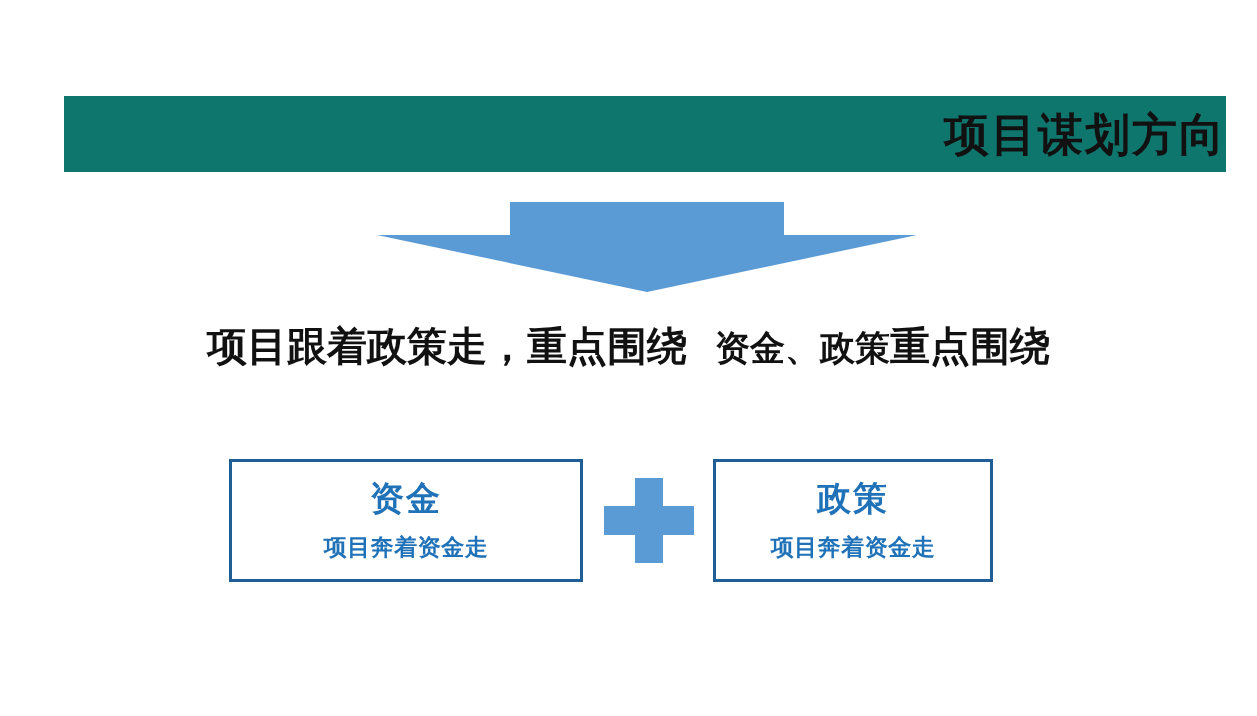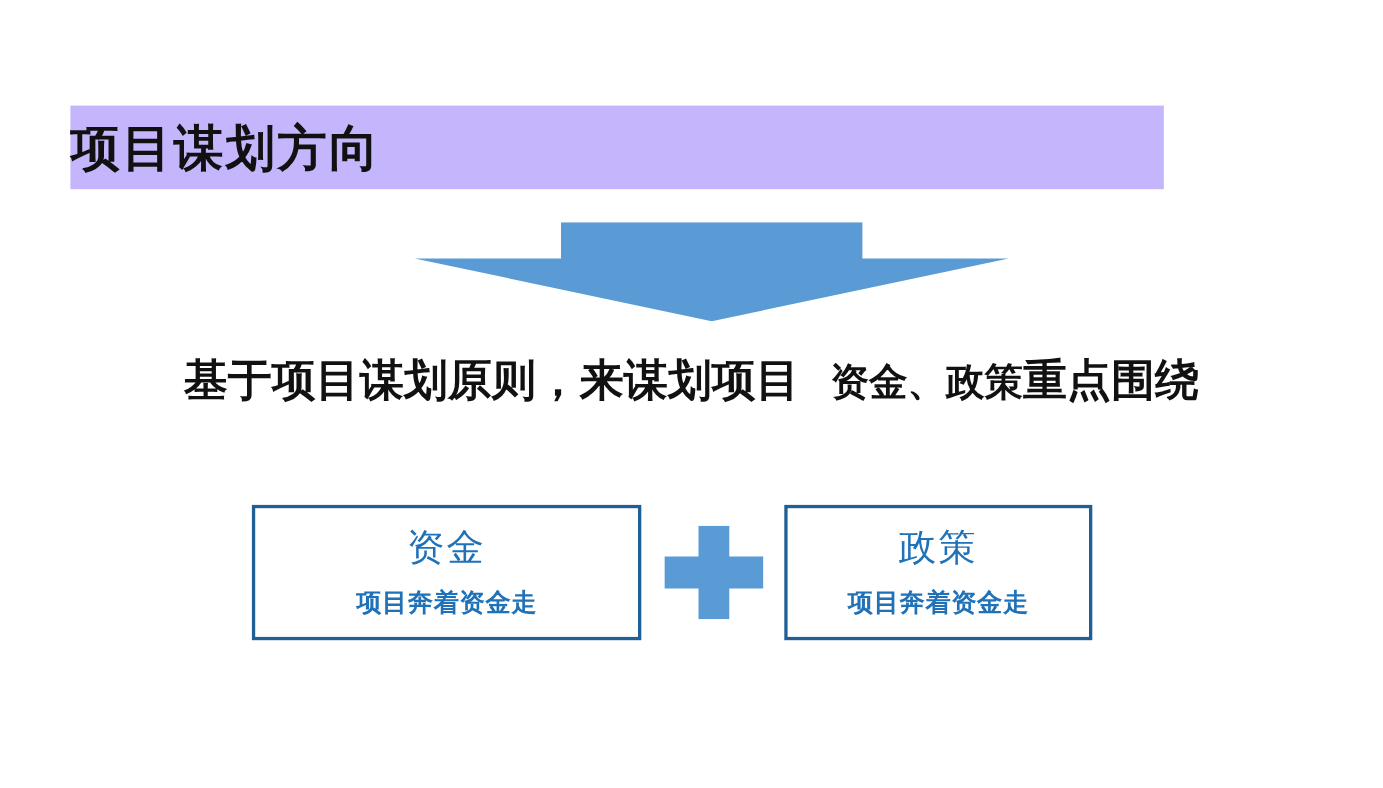--- a/index.html
+++ b/index.html
@@ -16,26 +16,26 @@
     height: 716px;
     background: #ffffff;
     overflow: hidden;
   }
 
   
   .title-banner {
     position: absolute;
     left: 64px;
     top: 96px;
-    width: 994px;
+    width: 1162px;
     height: 76px;
-    background: #c4b5fd;
+    background: #0f766e;
     display: flex;
     align-items: center;
-    justify-content: flex-start;
+    justify-content: flex-end;
   }
   .title-text {
     font-size: 45px;
     font-weight: 700;
     color: #111111;
     letter-spacing: 2px;
     line-height: 1;
     white-space: nowrap;
   }
 
@@ -84,21 +84,21 @@
     display: flex;
     flex-direction: column;
     align-items: center;
     justify-content: center;
   }
   .box-left  { left: 229px; width: 354px; }
   .box-right { left: 713px; width: 280px; }
 
   .box-title {
     font-size: 34px;
-    font-weight: 400;
+    font-weight: 700;
     color: #1f72b8;
     line-height: 1.05;
     letter-spacing: 2px;
   }
   .box-sub {
     margin-top: 18px;
     font-size: 23px;
     font-weight: 700;
     color: #1f72b8;
     line-height: 1.1;
@@ -124,21 +124,21 @@
     <span class="title-text">项目谋划方向</span>
   </div>
 
   <div class="arrow-wrap">
     <svg viewBox="0 0 540 90" preserveAspectRatio="none" aria-hidden="true">
       <polygon points="133,0 407,0 407,33 540,33 270,90 0,33 133,33" fill="#5b9bd5"></polygon>
     </svg>
   </div>
 
   <div class="headline">
-    <span class="seg-normal">基于项目谋划原则，来谋划项目</span><span class="seg-emph">资金、政策</span><span class="seg-normal">重点围绕</span>
+    <span class="seg-normal">项目跟着政策走，重点围绕</span><span class="seg-emph">资金、政策</span><span class="seg-normal">重点围绕</span>
   </div>
 
   <div class="box box-left">
     <div class="box-title">资金</div>
     <div class="box-sub">项目奔着资金走</div>
   </div>
 
   <div class="plus">
     <svg viewBox="0 0 90 85" preserveAspectRatio="none" aria-hidden="true">
       <polygon points="31,0 59,0 59,28 90,28 90,57 59,57 59,85 31,85 31,57 0,57 0,28 31,28" fill="#5b9bd5"></polygon>

